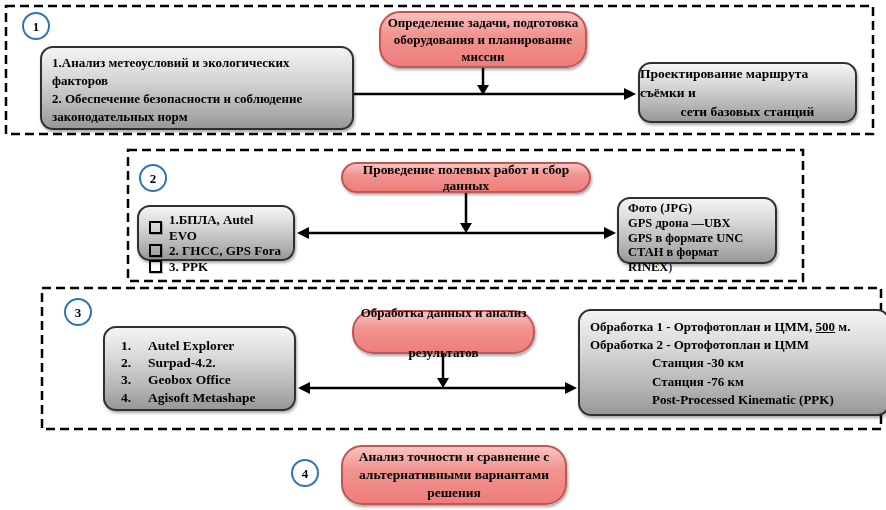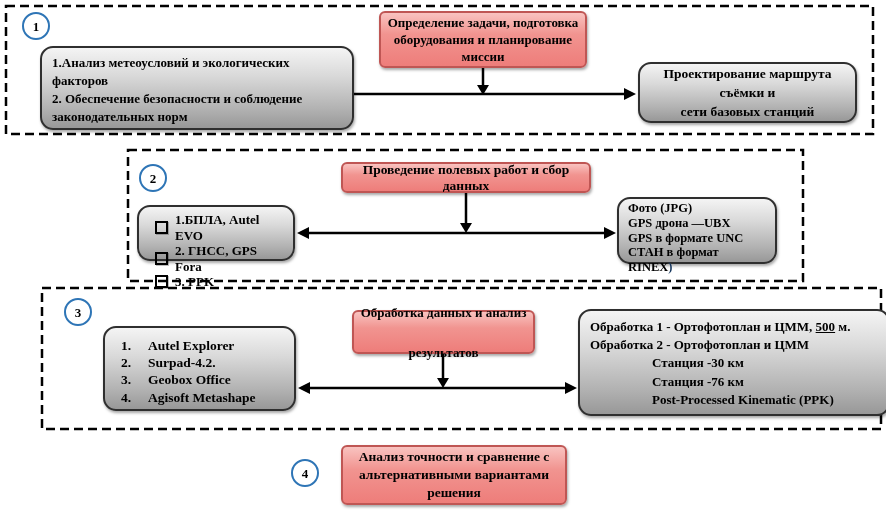--- a/index.html
+++ b/index.html
@@ -12,33 +12,33 @@
     position:absolute;width:24px;height:24px;border:2px solid #2e75b6;border-radius:50%;
     background:#fff;display:flex;align-items:center;justify-content:center;
     font-size:13px;line-height:1;z-index:3;
   }
   .gray{
     position:absolute;border:2px solid #2f2f2f;border-radius:13px;
     background:linear-gradient(180deg,#f4f4f4 0%,#d9d9d9 35%,#b3b3b3 75%,#989898 100%);
     box-shadow:1px 2px 3px rgba(0,0,0,.35);box-sizing:border-box;z-index:2;
   }
   .pink{
-    position:absolute;border:2px solid #bf5654;border-radius:6px;
+    position:absolute;border:2px solid #bf5654;border-radius:21px;
     background:linear-gradient(180deg,#f9c3c0 0%,#f19490 40%,#ee7d7a 100%);
     box-shadow:1px 2px 3px rgba(0,0,0,.35);box-sizing:border-box;z-index:2;
     display:flex;flex-direction:column;align-items:center;justify-content:center;
     text-align:center;
   }
   .pink div{width:100%;}
   #prep-box{left:16px;top:46px;width:314px;height:84px;padding:6px 10px;font-size:13px;line-height:18px;margin-left:24px;}
   #task1-box{left:379px;top:11px;width:208px;height:57px;font-size:13px;line-height:17px;}
   #route-box{left:638px;top:62px;width:219px;height:61px;font-size:13.5px;line-height:19px;
-             display:flex;flex-direction:column;align-items:center;justify-content:center;text-align:center;}
+             display:flex;flex-direction:column;align-items:center;justify-content:center;}
   #task2-box{left:341px;top:162px;width:250px;height:31px;font-size:13.5px;}
-  #equip-box{left:137px;top:205px;width:158px;height:56px;padding:5px 16px;font-size:13px;line-height:15.5px;box-sizing:border-box;}
+  #equip-box{left:137px;top:205px;width:158px;height:56px;padding:5px 10px;font-size:13px;line-height:15.5px;box-sizing:border-box;}
   #out-box{left:617px;top:197px;width:160px;height:67px;padding:2px 9px;font-size:12.5px;line-height:14.8px;}
   #task3-box{left:352px;top:310px;width:183px;height:44px;font-size:13px;line-height:17px;gap:23px;}
   #soft-box{left:103px;top:326px;width:193px;height:85px;padding:9px 6px 6px 16px;font-size:13.5px;line-height:17.2px;}
   #res-box{left:578px;top:309px;width:312px;height:107px;padding:7px 10px;font-size:13px;line-height:18.2px;}
   #task4-box{left:341px;top:445px;width:226px;height:60px;font-size:13.5px;line-height:18px;}
   #c1{left:22px;top:12px;}
   #c2{left:139px;top:164px;}
   #c3{left:64px;top:298px;}
   #c4{left:291px;top:459px;}
   .eqrow{display:flex;align-items:center;}

